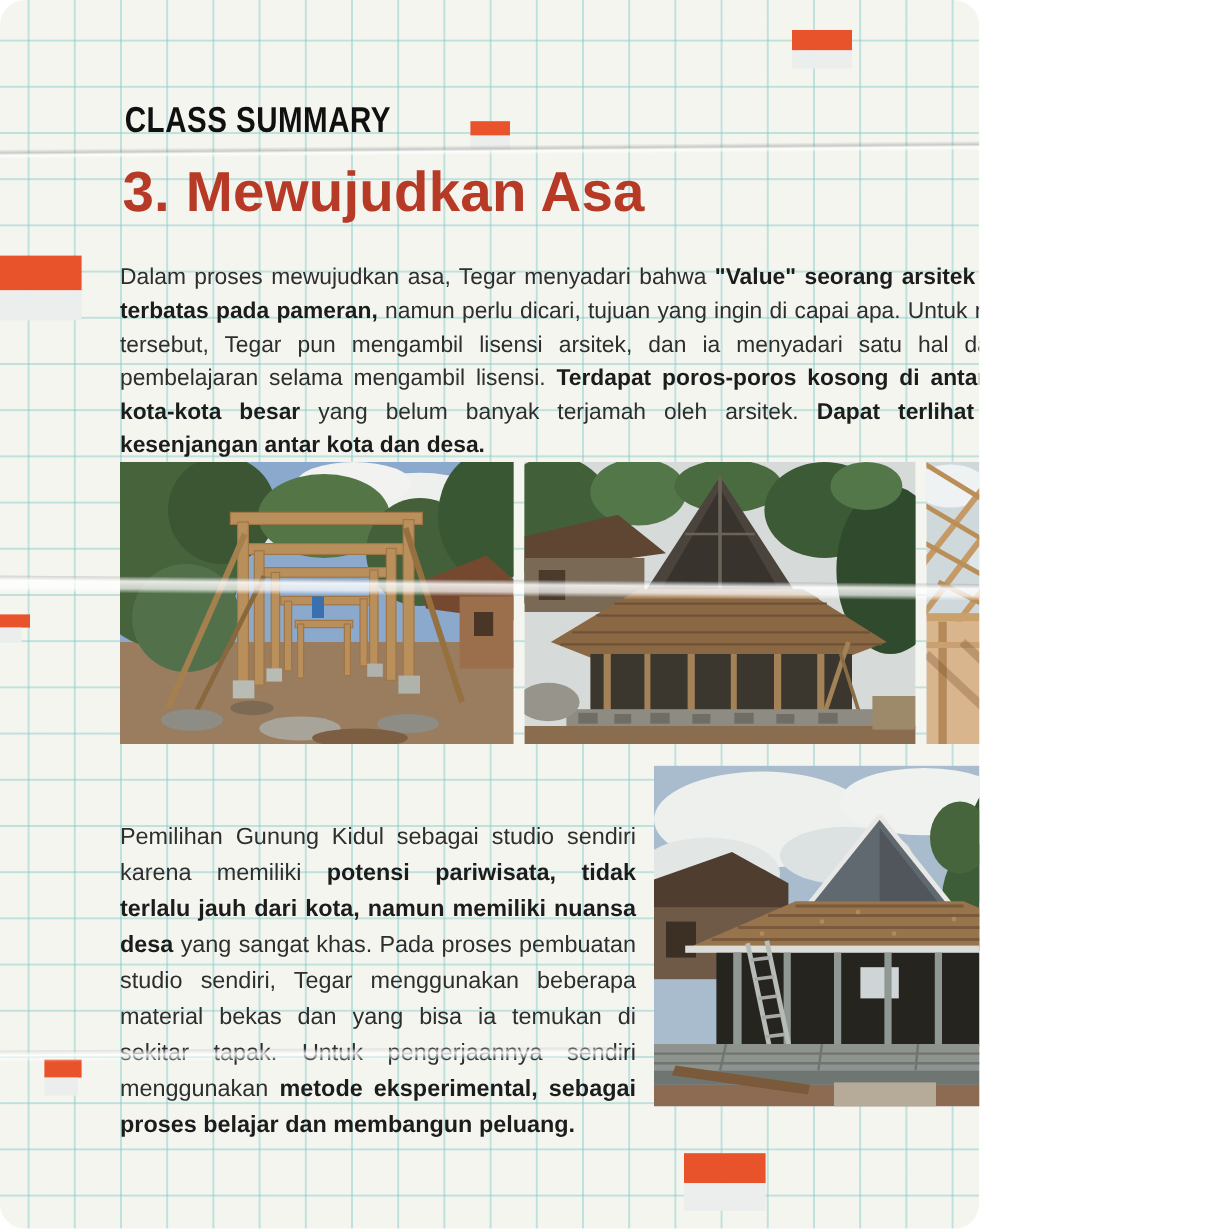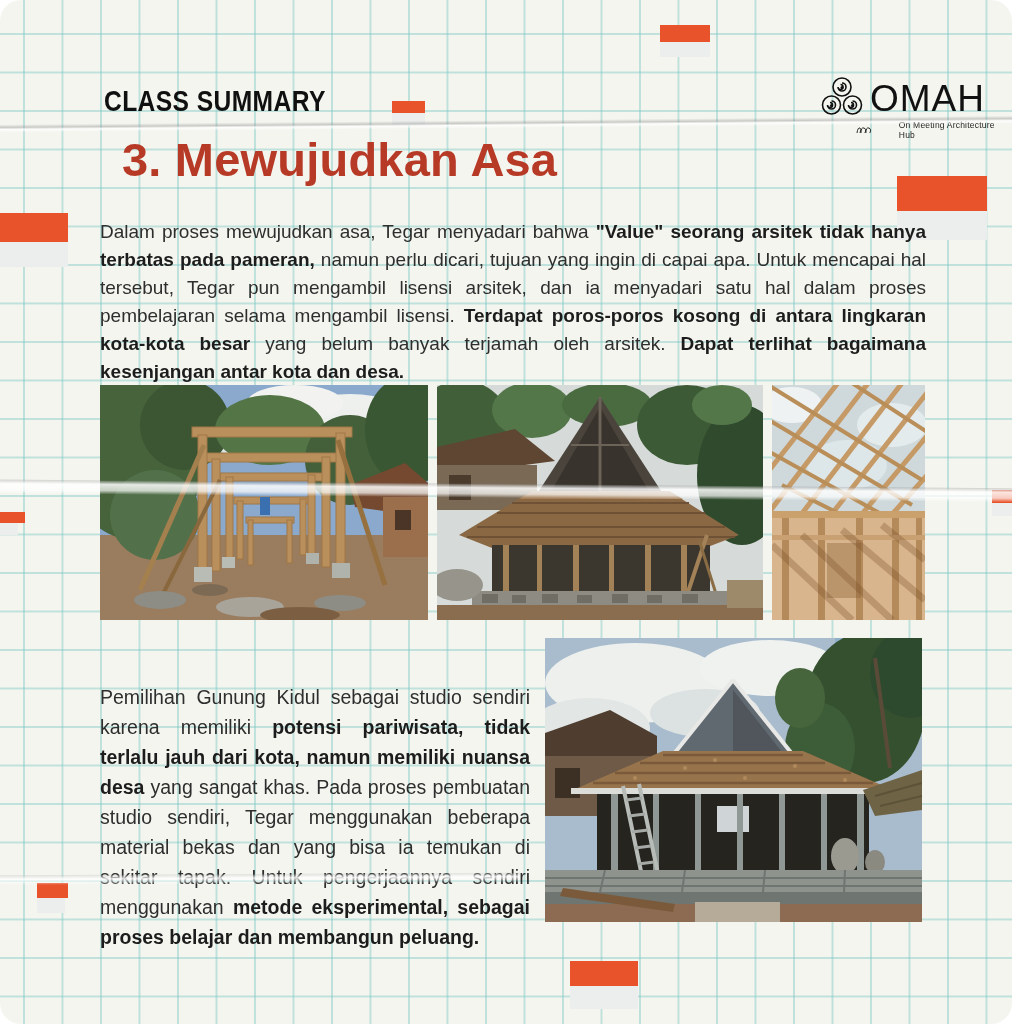--- a/index.html
+++ b/index.html
@@ -1,39 +1,39 @@
 <!DOCTYPE html>
 <html><head>
 <meta charset="utf-8">
 <style>
   html,body{margin:0;padding:0;}
   .page{
     position:relative;
-    width:1012px;height:1024px;
+    width:816px;height:1024px;
     overflow:hidden;
     background-color:#f5f5f0;
     background-image:
       linear-gradient(rgba(126,201,195,.45) 2px, transparent 2px),
       linear-gradient(90deg, rgba(126,201,195,.45) 2px, transparent 2px);
     background-size:38.5px 38.5px;
     background-position:23px 33px;
     font-family:"Liberation Sans", sans-serif;
     color:#2d2d2d;
     border-radius:21px;
   }
   .eyebrow{
     position:absolute;left:104px;top:84px;
     font-size:30px;font-weight:700;color:#101010;
     letter-spacing:.5px;white-space:nowrap;
   }
   .eyebrow span{display:inline-block;transform:scaleX(.82);transform-origin:left center;}
   .title{
     position:absolute;left:102px;top:132px;
     font-size:47px;font-weight:700;color:#b73a27;
-    letter-spacing:.2px;white-space:nowrap;margin-left:20px;
+    letter-spacing:.2px;white-space:nowrap;
   }
   .p1{
     position:absolute;left:100px;top:199px;width:826px;
     font-size:19px;line-height:28px;text-align:justify;color:#2e2e2e;
     z-index:2;
   }
   .p2{
     position:absolute;left:100px;top:662px;width:430px;
     font-size:19.5px;line-height:30px;text-align:justify;color:#2e2e2e;
     z-index:2;

